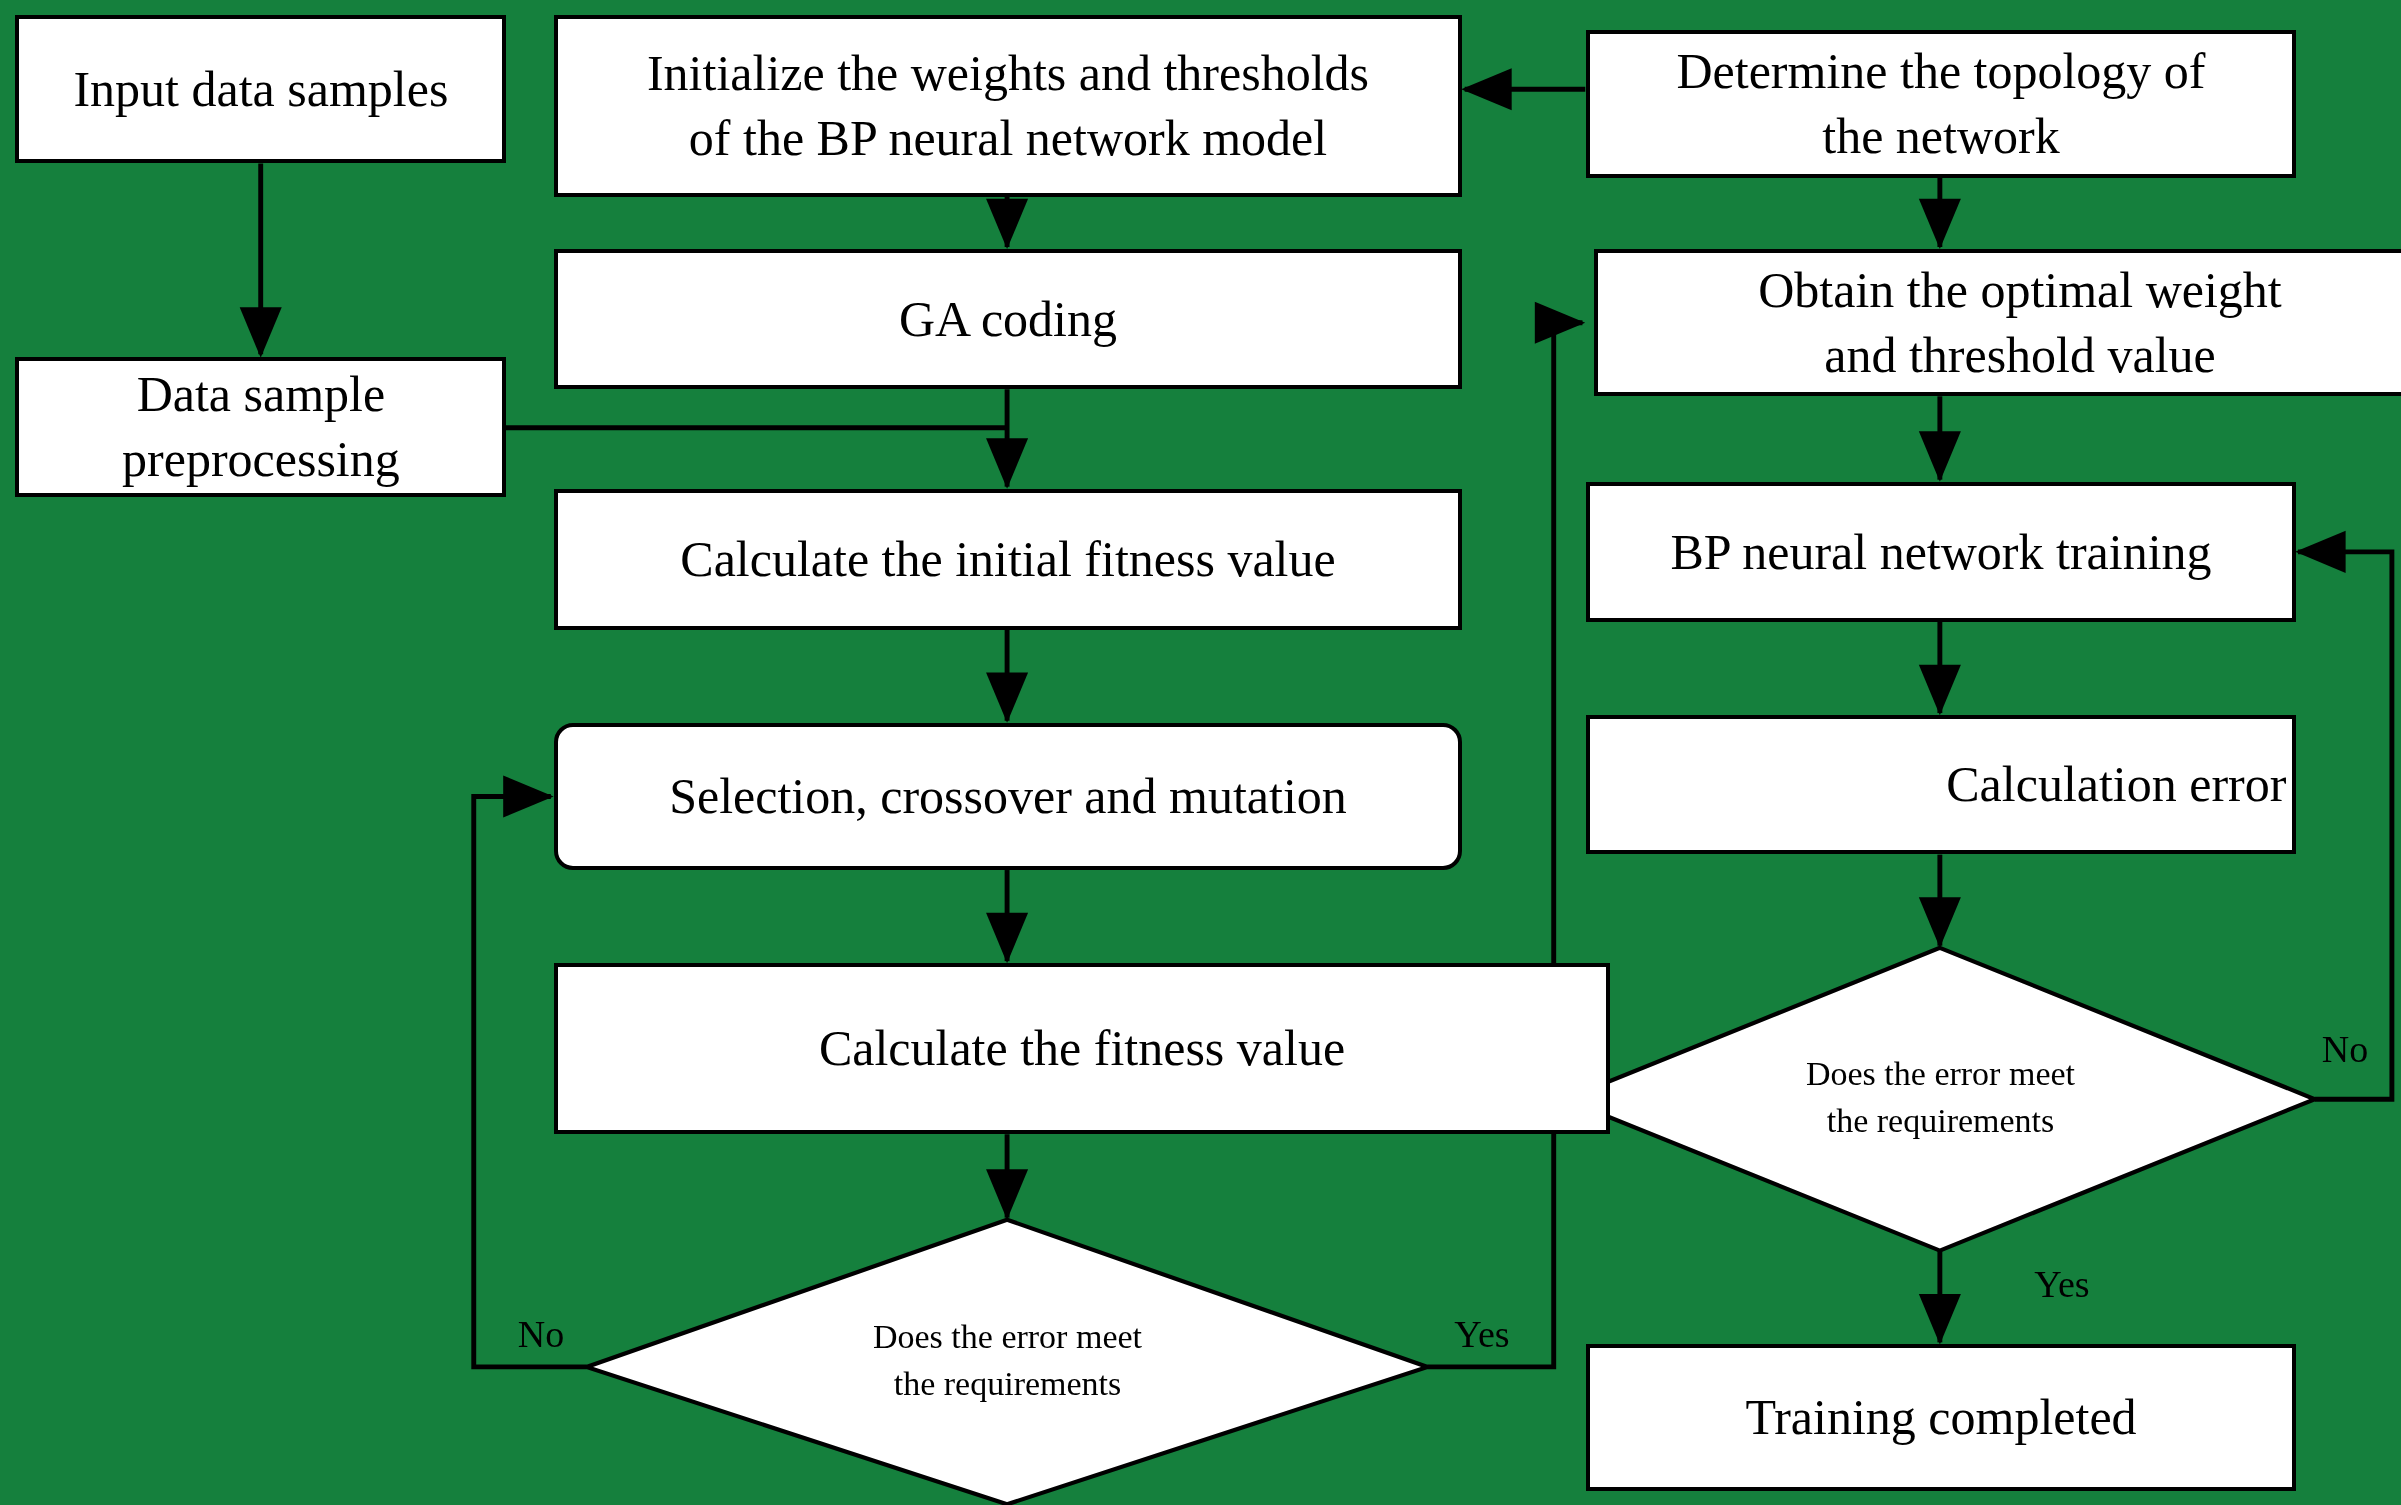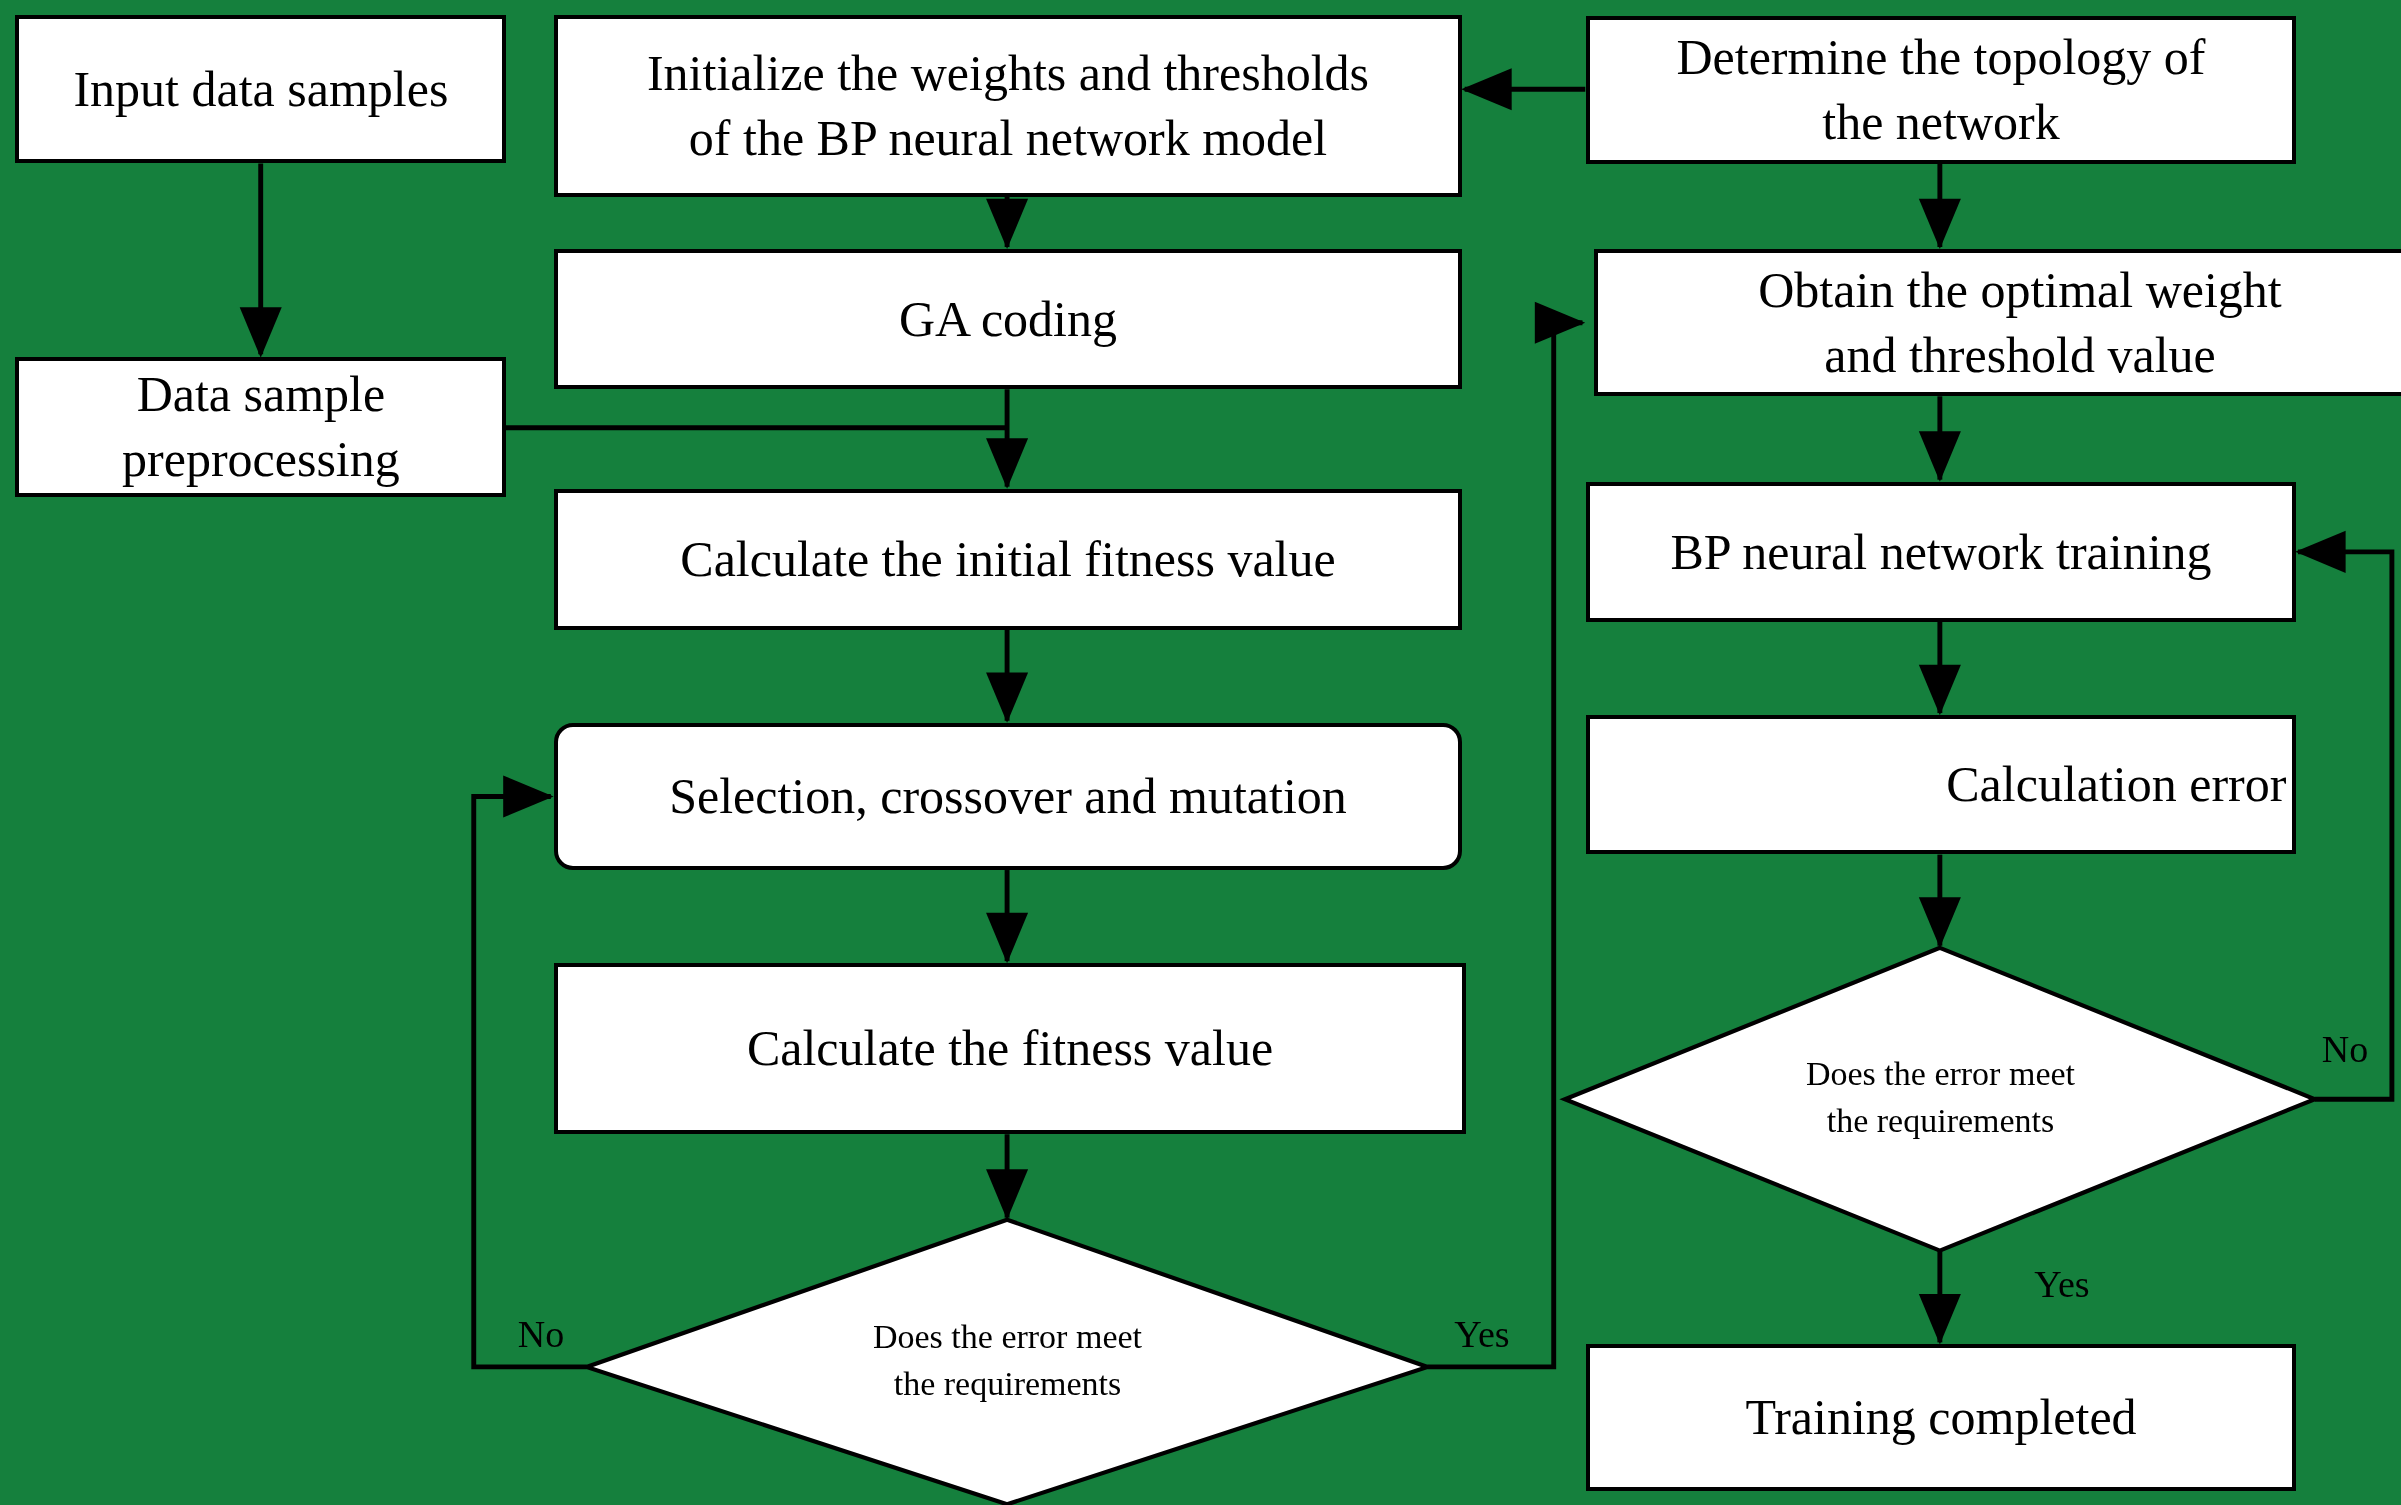--- a/index.html
+++ b/index.html
@@ -40,29 +40,29 @@
   .edge-label {
     position: absolute;
     transform: translate(-50%, -50%);
     font-size: 38px;
     line-height: 1;
     white-space: nowrap;
   }
   
   #n-input        { left: 15.4px;   top: 15.4px;   width: 491px;  height: 148px; }
   #n-initialize   { left: 554px;  top: 15.4px;   width: 908px; height: 182px; }
-  #n-determine    { left: 1586px; top: 16px;   width: 710px; height: 148px; }
+  #n-determine    { left: 1586px; top: 30px;   width: 710px; height: 148px; }
   #n-ga           { left: 554px;  top: 249px;  width: 908px; height: 140px; }
   #n-obtain       { left: 1586px; top: 249px;  width: 852px; height: 147px; margin-left: 8px; }
   #n-preprocess   { left: 15.4px;   top: 357px;  width: 491px;  height: 140px; }
   #n-calcinit     { left: 554px;  top: 489px;  width: 908px; height: 141px; }
   #n-bptrain      { left: 1586px; top: 482px;  width: 710px; height: 140px; }
   #n-selection    { left: 554px;  top: 723px; width: 908px; height: 147px; border-radius: 19px; }
   #n-calcerror    { left: 1586px; top: 715px; width: 710px; height: 139px; justify-content: flex-end; }
-  #n-calcfit      { left: 554px;  top: 963px; width: 912px; height: 171px; text-align: center; }
+  #n-calcfit      { left: 554px;  top: 963px; width: 1056px; height: 171px; text-align: center; }
   #n-done         { left: 1586px; top: 1344px; width: 710px; height: 147px; text-align: center; }
   #dl-ga  { left: 1007px; top: 1361px; width: 701px; margin-left: -350px; transform: translate(0,-50%); }
   #dl-bp  { left: 1940px; top: 1098px; width: 631px;  margin-left: -315px; transform: translate(0,-50%); }
   #el-ga-no  { left: 541px;  top: 1334px; }
   #el-ga-yes { left: 1482px; top: 1334px; }
   #el-bp-no  { left: 2345px; top: 1049px; }
   #el-bp-yes { left: 2062px; top: 1284px; }
 </style>
 </head>
 <body>

